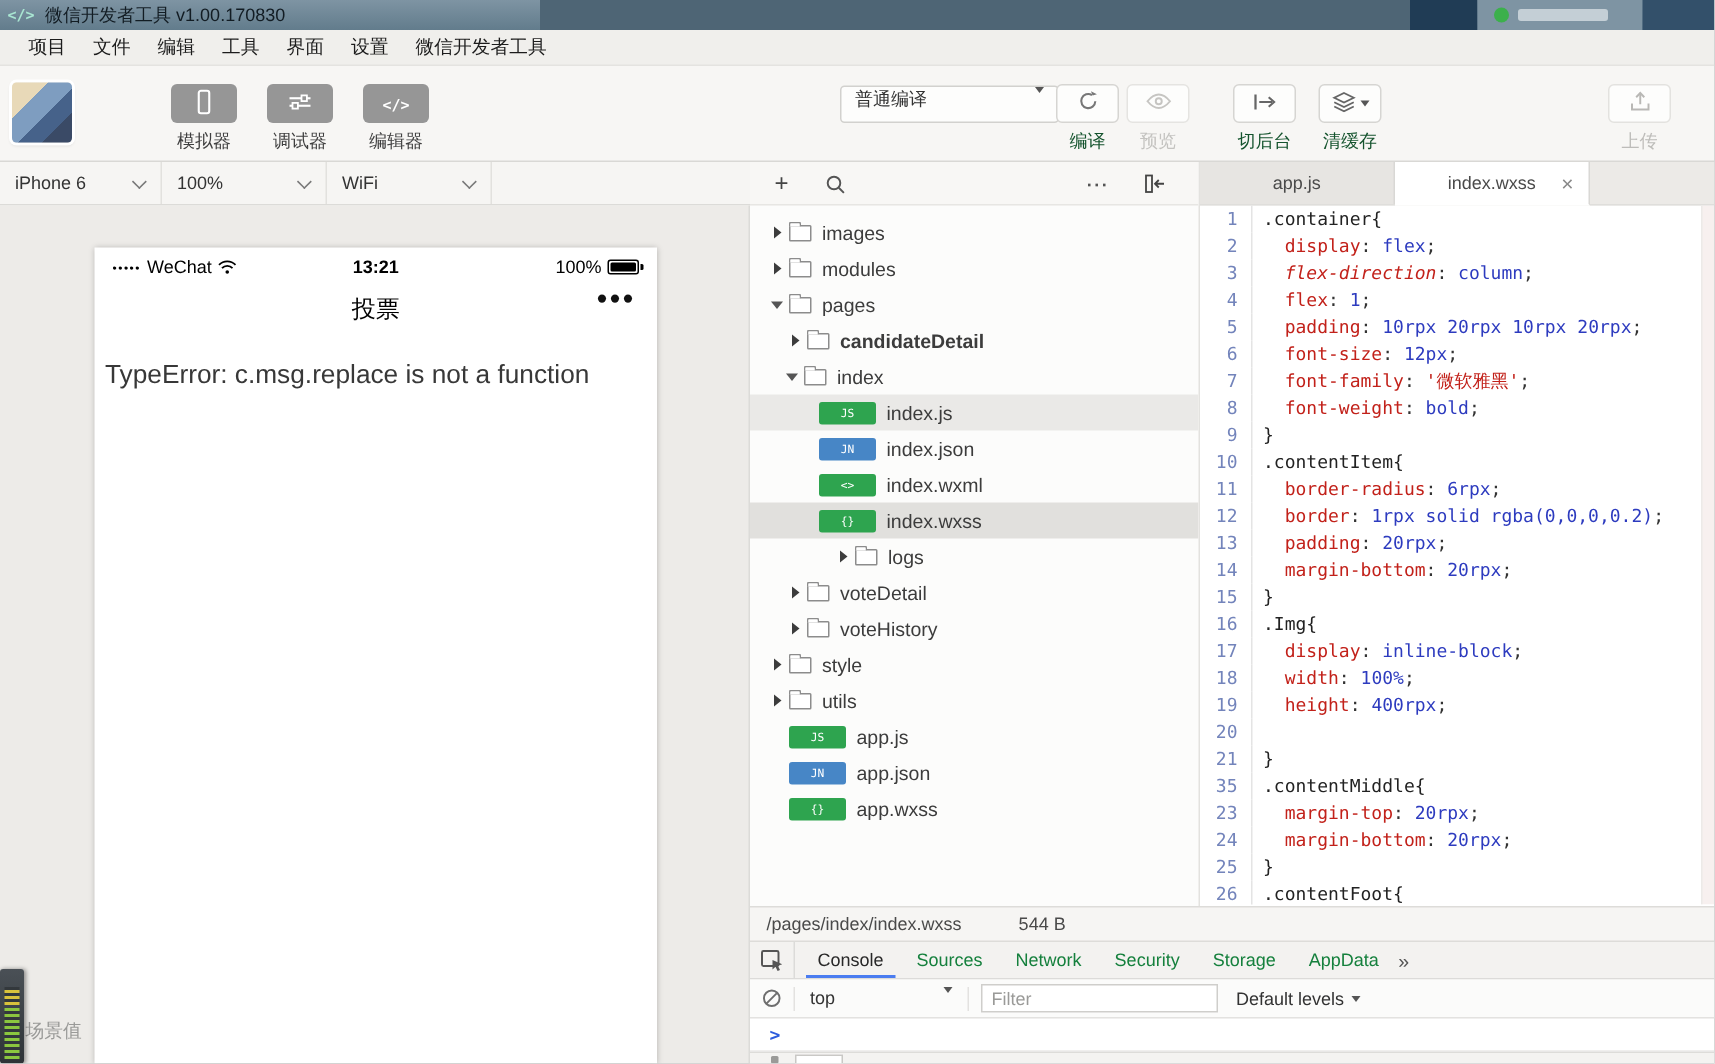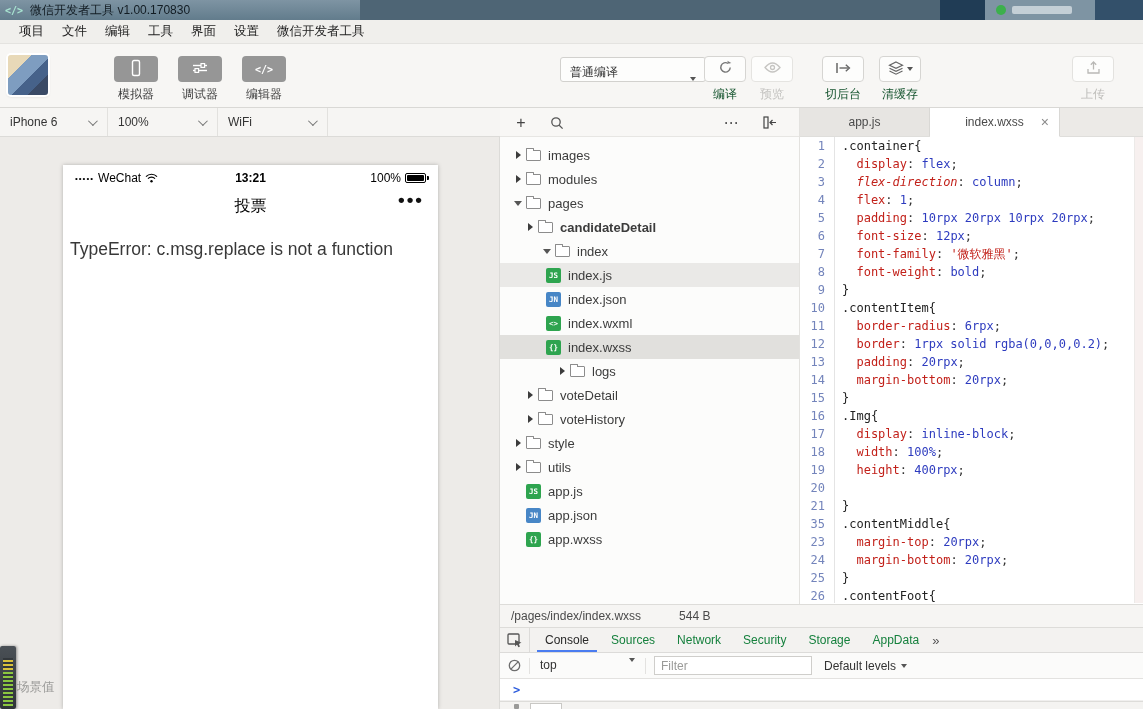--- a/index.html
+++ b/index.html
@@ -19,21 +19,21 @@
   .menu-item{padding:0 9px;color:#1c1c1c;font-size:12.5px;cursor:default}
 
   
   .toolbar{position:absolute;top:44px;left:0;right:0;height:64px;background:#f7f6f4;border-bottom:1px solid #d9d8d5}
   .avatar{position:absolute;left:8px;top:11px;width:40px;height:40px;border-radius:3px;background:
     linear-gradient(135deg,#e8d9b8 0 30%,#7e9dc0 30% 55%,#46628a 55% 75%,#3a4a66 75%);box-shadow:0 0 0 2px #fff,0 1px 3px rgba(0,0,0,.3)}
   .toggles{position:absolute;left:114px;top:12px;display:flex;gap:20px}
   .tg{display:flex;flex-direction:column;align-items:center}
   .tg-btn{width:44px;height:26px;background:#969696;border-radius:4px;display:flex;align-items:center;justify-content:center;color:#fff;cursor:pointer}
   .tg-label{margin-top:4px;font-size:12px;color:#3f3f3f}
-  .compile-select{position:absolute;left:560px;top:13px;width:146px;height:25px;background:#fdfdfc;border:1px solid #d2d1ce;border-radius:3px;display:flex;align-items:flex-end;padding:0 9px;cursor:pointer}
+  .compile-select{position:absolute;left:560px;top:13px;width:146px;height:25px;background:#fdfdfc;border:1px solid #d2d1ce;border-radius:3px;display:flex;align-items:flex-start;padding:0 9px;cursor:pointer}
   .compile-select .lbl{flex:1;color:#333}
   .actions{position:absolute;left:704px;top:12px;display:flex}
   .act{display:flex;flex-direction:column;align-items:center;margin-right:5px}
   .act-btn{min-width:42px;height:26px;background:#fdfdfc;border:1px solid #d6d5d2;border-radius:4px;display:flex;align-items:center;justify-content:center;gap:3px;padding:0 6px;cursor:pointer}
   .act-label{margin-top:4px;font-size:12px;color:#14532d}
   .act.disabled .act-btn{border-color:#e5e4e1}
   .act.disabled .act-label{color:#c4c3c0}
   .act-background{margin-left:24px}
   .act-clear-cache{margin-left:10px}
   .upload{position:absolute;left:1072px;top:12px}
@@ -77,21 +77,21 @@
   .th-search{left:46px}
   .th-more{right:56px;font-weight:bold;letter-spacing:1px;color:#555}
   .th-collapse{right:18px}
   .tree-rows{padding-top:6px}
   .trow{height:24px;display:flex;align-items:center;font-size:13px;color:#3c3c3c;cursor:pointer}
   .trow.hl{background:#eaE9e7;background:#eae9e7}
   .trow.sel{background:#e1e0dd}
   .arr{width:16px;display:flex;justify-content:center;flex:none}
   .fold{width:15px;height:11px;border:1px solid #8c8c8c;border-radius:1px;background:#fff;position:relative;flex:none}
   .fold::before{content:'';position:absolute;top:-3px;left:-1px;width:6px;height:2px;background:#fff;border:1px solid #8c8c8c;border-bottom:none;border-radius:1px 1px 0 0}
-  .badge{width:15px;height:15px;border-radius:2px;color:#fff;font-size:7.5px;font-weight:bold;display:flex;align-items:center;justify-content:center;flex:none;font-family:"DejaVu Sans Mono",monospace}
+  .badge{width:38px;height:15px;border-radius:2px;color:#fff;font-size:7.5px;font-weight:normal;display:flex;align-items:center;justify-content:center;flex:none;font-family:"DejaVu Sans Mono",monospace}
   .tlabel{margin-left:7px;white-space:nowrap}
 
   
   .editor-panel{position:absolute;left:800px;top:108px;width:343px;height:496px;background:#fff}
   .tabs{height:29px;background:#eceae7;display:flex;border-bottom:1px solid #dfdedb}
   .tab{width:130px;display:flex;align-items:center;justify-content:center;font-size:12px;color:#4a4a4a;background:#e7e5e2;border-right:1px solid #d9d8d5;position:relative;cursor:pointer}
   .tab.active{background:#fff;height:29px;border-bottom:1px solid #fff}
   .tab .x{position:absolute;right:10px;color:#8a8a8a;font-size:14px;line-height:1}
   .code{position:relative;height:466px;overflow:hidden;font-family:"DejaVu Sans Mono","Liberation Mono",monospace;font-size:12px}
   .code-line{display:flex;height:18px;line-height:18px}
@@ -319,21 +319,21 @@
           <span class="fold"></span>
           <span class="tlabel">pages</span>
         </div>
         <div class="trow" style="padding-left: 22px; font-weight: bold;">
           <span class="arr">
             <span class="tri-r"></span>
           </span>
           <span class="fold"></span>
           <span class="tlabel">candidateDetail</span>
         </div>
-        <div class="trow" style="padding-left: 39px;">
+        <div class="trow" style="padding-left: 20px;">
           <span class="arr">
             <span class="tri-d"></span>
           </span>
           <span class="fold"></span>
           <span class="tlabel">index</span>
         </div>
         <div class="trow hl" style="padding-left: 46px;">
           <span class="badge" style="background:#2ea44f">JS</span>
           <span class="tlabel">index.js</span>
         </div>

